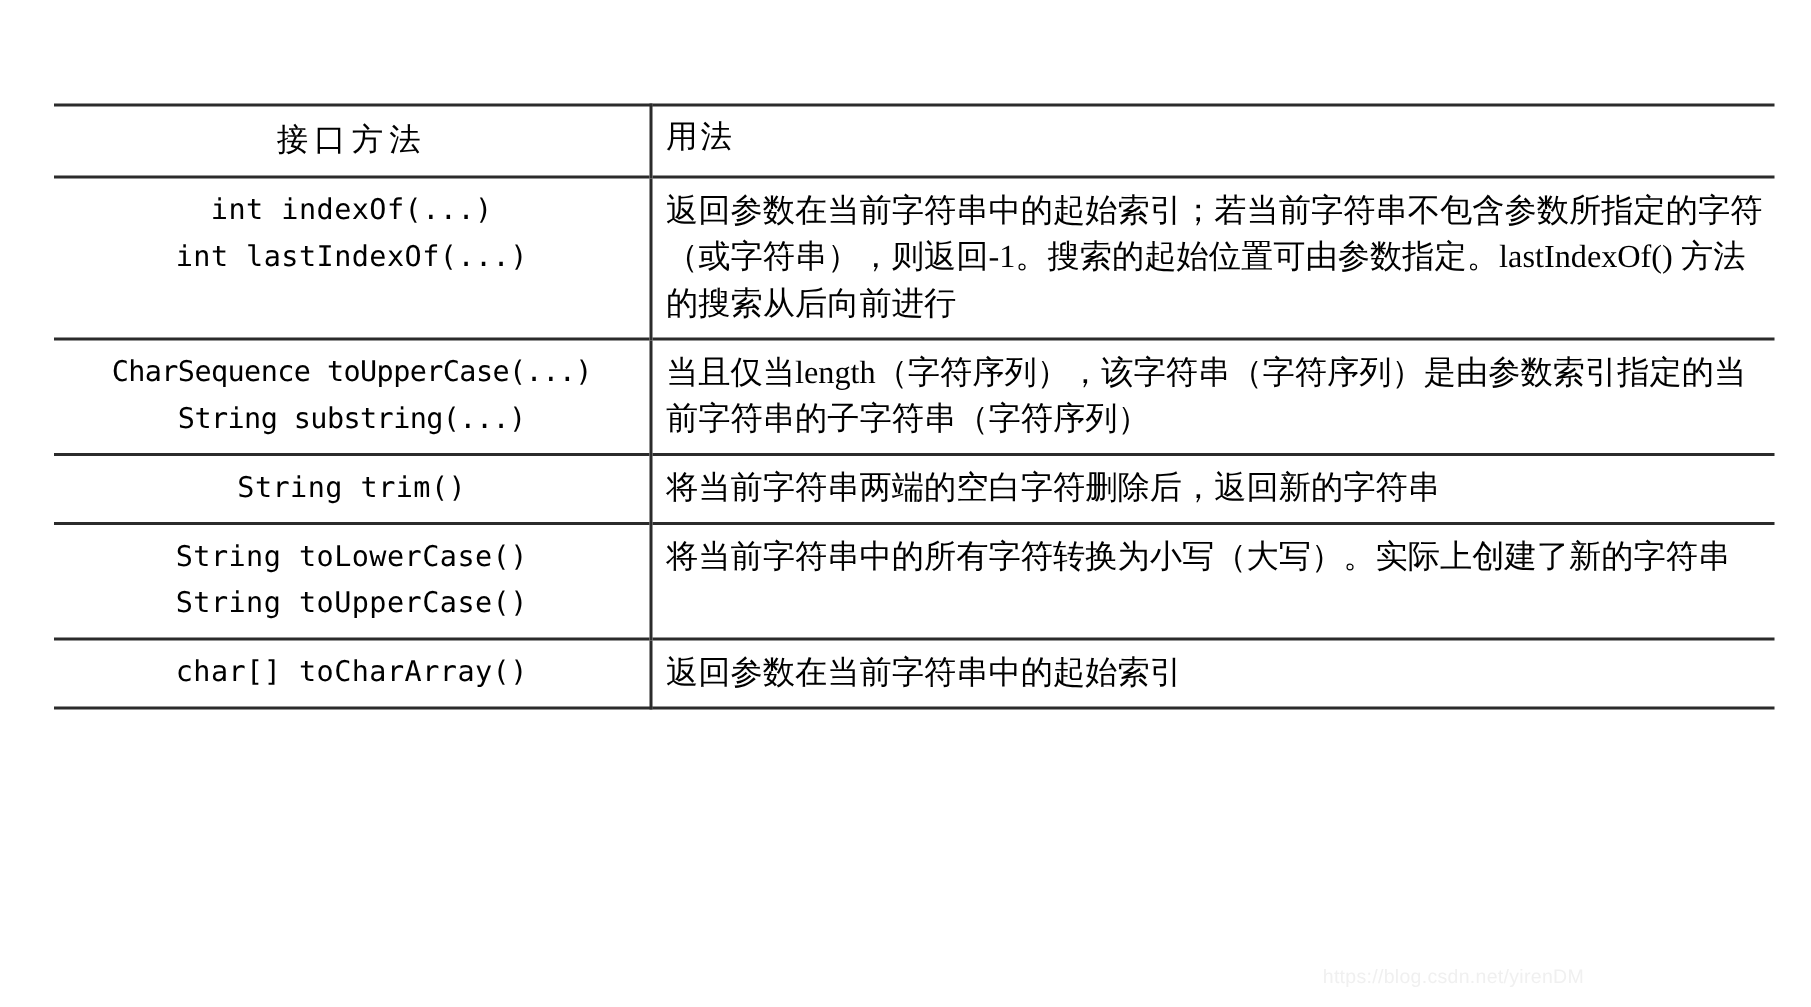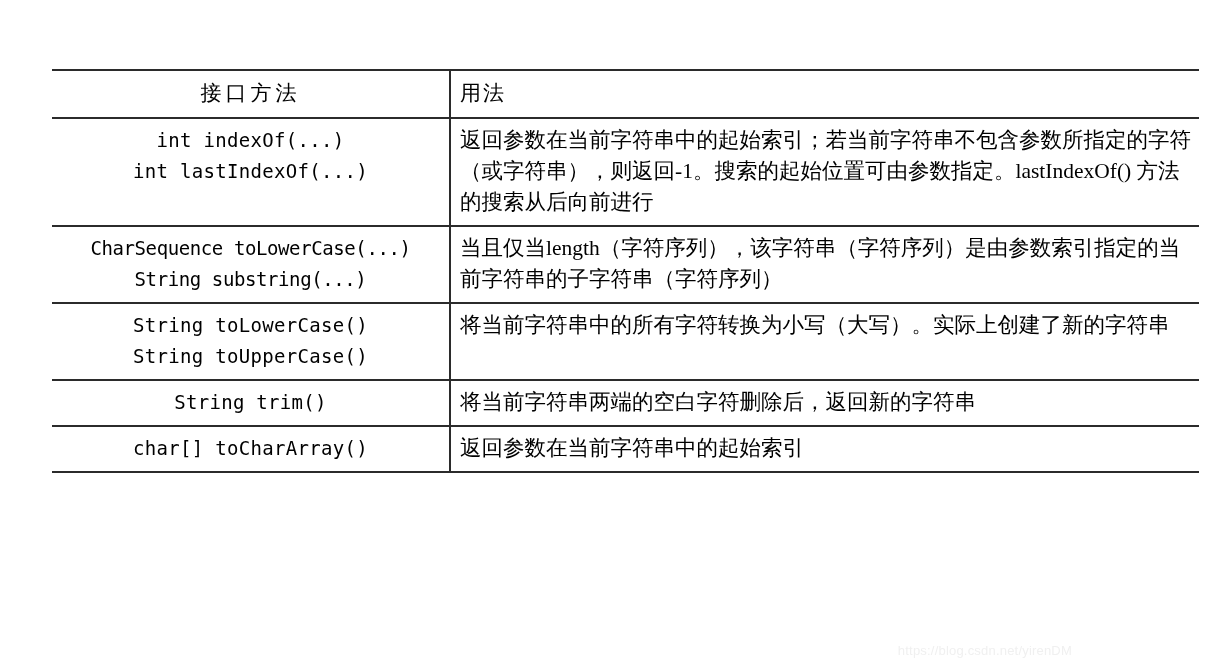--- a/index.html
+++ b/index.html
@@ -11,21 +11,21 @@
     width: 1207px;
     height: 671px;
     position: relative;
     overflow: hidden;
     font-family: "Liberation Serif", "DejaVu Serif", serif;
     color: #000000;
   }
 
   #doc-root {
     position: absolute;
-    left: 16px; top: 0;
+    left: 0; top: 0;
     width: 1074px;
     height: 671px;
   }
 
   
   #api-table {
     position: absolute;
     left: 36px;
     top: 69px;
     width: 1147px;
@@ -75,21 +75,21 @@
 
   
   .hdr .method-inner,
   .hdr .usage-inner {
     font-family: "Liberation Serif", "DejaVu Serif", serif;
     letter-spacing: 4px;
     font-size: 21px;
     padding-top: 7px;
     padding-bottom: 8px;
   }
-  .hdr .usage-inner { letter-spacing: 2px; }
+  .hdr .usage-inner { letter-spacing: 2px; font-family: Liberation Mono, monospace; }
 
   
   .method-inner.overflow {
     overflow: visible;
     letter-spacing: -0.4px;
   }
 
   .mline { display: block; }
 
   
@@ -135,49 +135,49 @@
         </td>
         <td class="usage">
           <div class="usage-inner">返回参数在当前字符串中的起始索引；若当前字符串不包含参数所指定的字符（或字符串），则返回-1。搜索的起始位置可由参数指定。lastIndexOf() 方法的搜索从后向前进行</div>
         </td>
       </tr>
 
 
       <tr>
         <td class="method">
           <div class="method-inner overflow">
-            <span class="mline">CharSequence toLowerCase(...)</span>
+            <span class="mline">CharSequence toUpperCase(...)</span>
             <span class="mline">String substring(...)</span>
           </div>
         </td>
         <td class="usage">
           <div class="usage-inner">当且仅当length（字符序列），该字符串（字符序列）是由参数索引指定的当前字符串的子字符串（字符序列）</div>
+        </td>
+      </tr>
+
+      <tr>
+        <td class="method">
+          <div class="method-inner">
+            <span class="mline">String trim()</span>
+          </div>
+        </td>
+        <td class="usage">
+          <div class="usage-inner">将当前字符串两端的空白字符删除后，返回新的字符串</div>
         </td>
       </tr>
 
       <tr>
         <td class="method">
           <div class="method-inner">
             <span class="mline">String toLowerCase()</span>
             <span class="mline">String toUpperCase()</span>
           </div>
         </td>
         <td class="usage">
           <div class="usage-inner">将当前字符串中的所有字符转换为小写（大写）。实际上创建了新的字符串</div>
-        </td>
-      </tr>
-
-      <tr>
-        <td class="method">
-          <div class="method-inner">
-            <span class="mline">String trim()</span>
-          </div>
-        </td>
-        <td class="usage">
-          <div class="usage-inner">将当前字符串两端的空白字符删除后，返回新的字符串</div>
         </td>
       </tr>
 
 
       <tr class="last">
         <td class="method">
           <div class="method-inner">
             <span class="mline">char[] toCharArray()</span>
           </div>
         </td>

